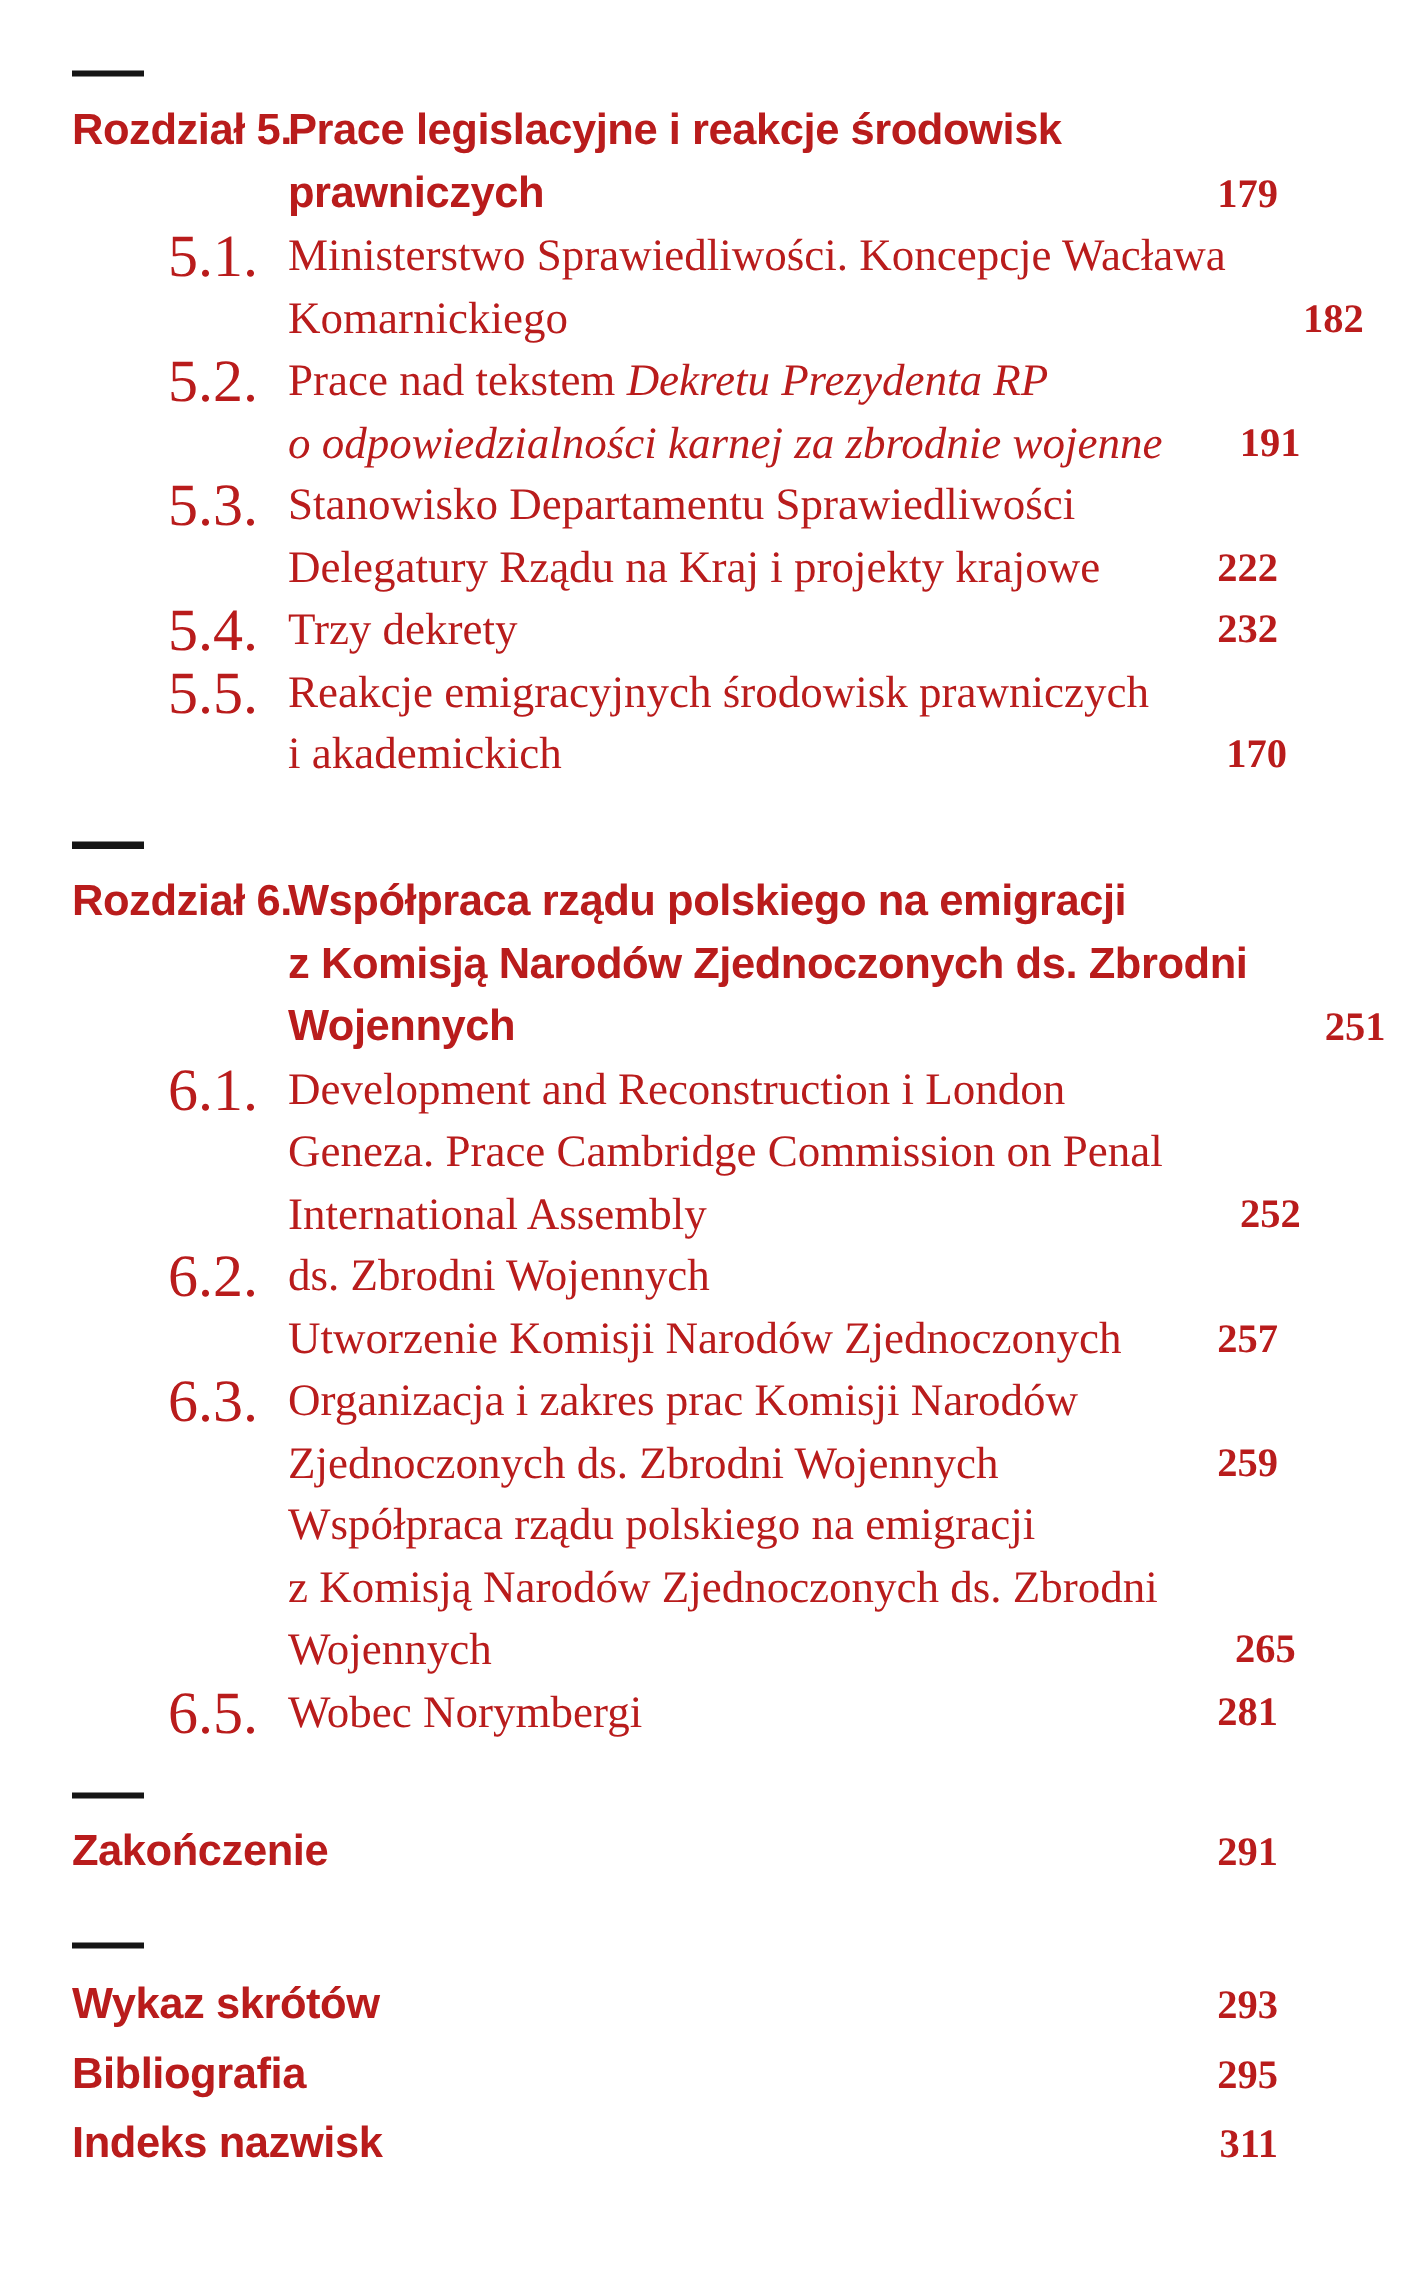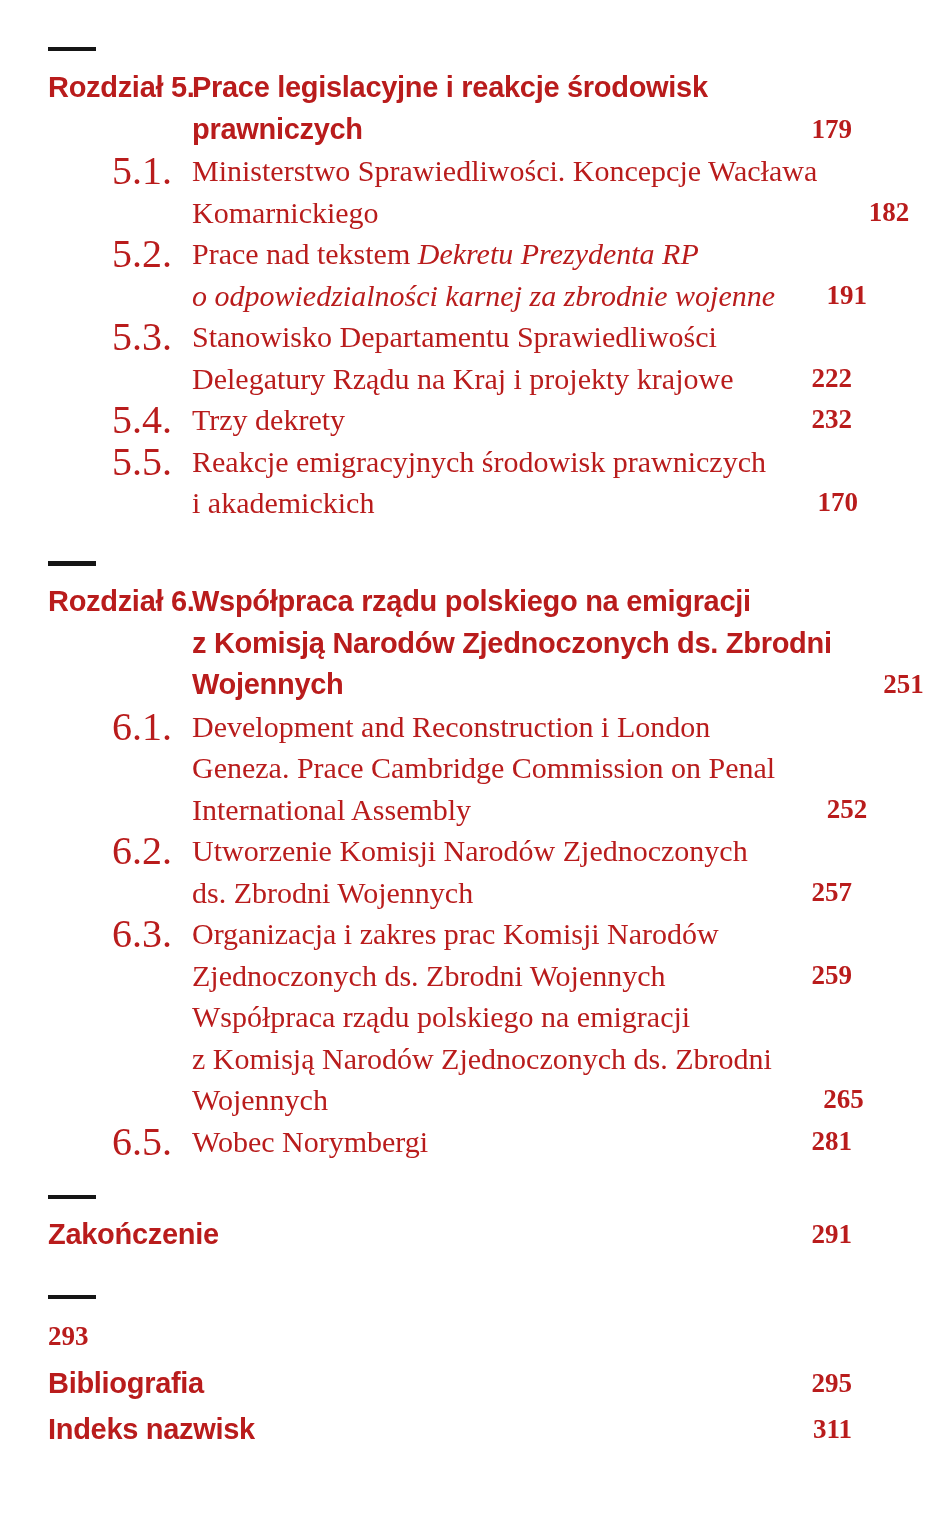--- a/index.html
+++ b/index.html
@@ -169,22 +169,22 @@
         <span class="ln">Development and Reconstruction i London</span>
         <span class="ln">Geneza. Prace Cambridge Commission on Penal</span>
         <span class="ln">International Assembly</span>
       </div>
       <span class="pg">252</span>
     </div>
 
     <div class="sec-entry">
       <span class="sec-num">6.2.</span>
       <div class="sec-lines">
+        <span class="ln">ds. Zbrodni Wojennych</span>
         <span class="ln">Utworzenie Komisji Narodów Zjednoczonych</span>
-        <span class="ln">ds. Zbrodni Wojennych</span>
       </div>
       <span class="pg">257</span>
     </div>
 
     <div class="sec-entry">
       <span class="sec-num">6.3.</span>
       <div class="sec-lines">
         <span class="ln">Organizacja i zakres prac Komisji Narodów</span>
         <span class="ln">Zjednoczonych ds. Zbrodni Wojennych</span>
       </div>
@@ -208,20 +208,21 @@
       <span class="pg">281</span>
     </div>
   </section>
 
   <div class="bm-row" style="top:1213px">
     <span class="bm-label">Zakończenie</span>
     <span class="pg">291</span>
   </div>
 
   <div class="bm-row" style="top:1315px">
+    <span class="bm-label">Wykaz skrótów</span>
     <span class="pg">293</span>
   </div>
   <div class="bm-row" style="top:1362px">
     <span class="bm-label">Bibliografia</span>
     <span class="pg">295</span>
   </div>
   <div class="bm-row" style="top:1408px">
     <span class="bm-label">Indeks nazwisk</span>
     <span class="pg">311</span>
   </div>

